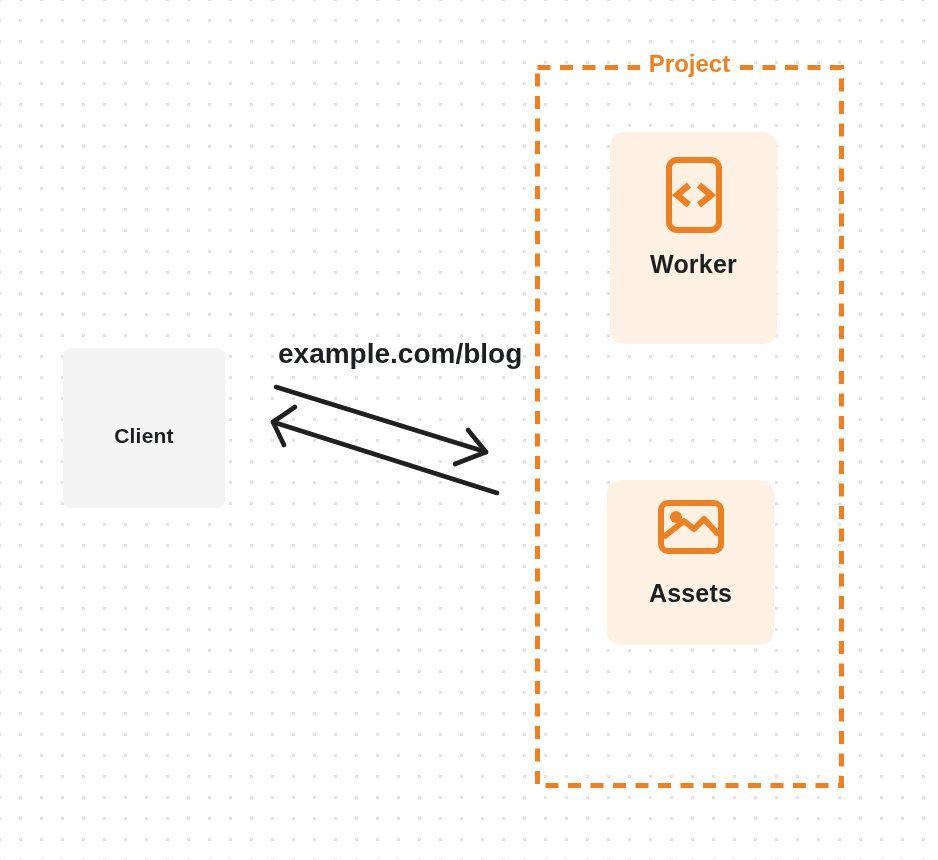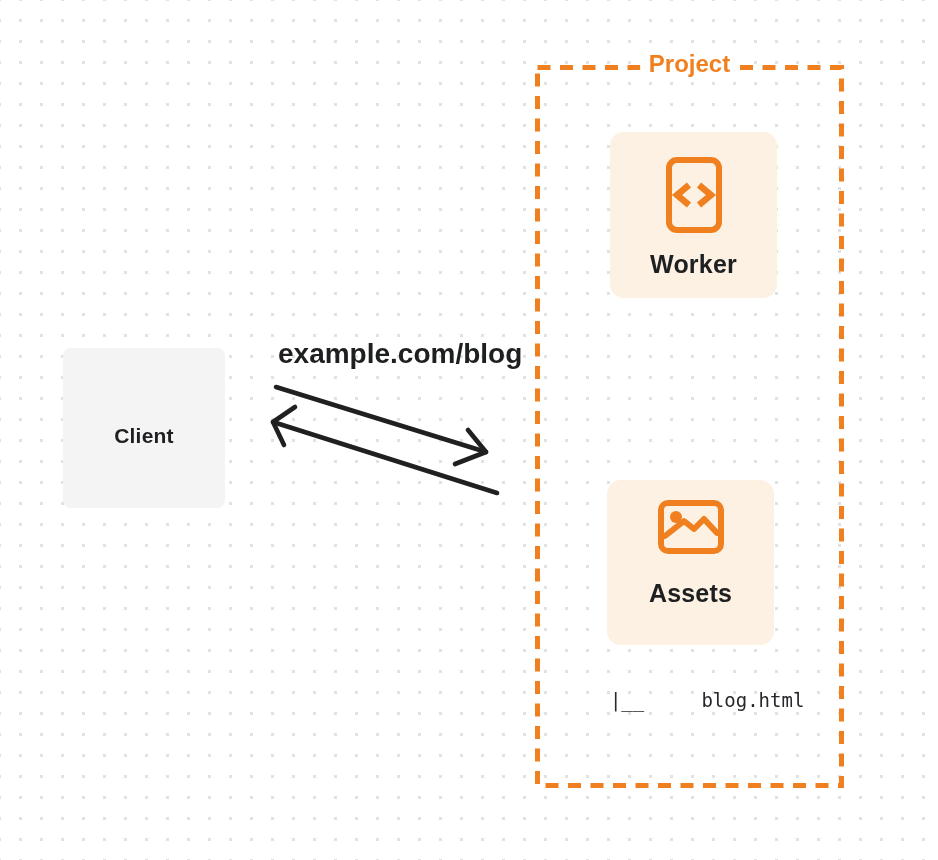--- a/index.html
+++ b/index.html
@@ -74,21 +74,21 @@
   
   .card{
     position:absolute;width:167px;
     background:var(--card-cream);
     border-radius:14px;
     display:flex;flex-direction:column;align-items:center;
   }
   .card .card-label{
     font-size:25px;font-weight:700;color:var(--ink);letter-spacing:.2px;
   }
-  .card.worker{left:75px;top:67px;height:166px;padding-top:25px;}
+  .card.worker{left:75px;top:67px;height:212px;padding-top:25px;}
   .card.worker .card-label{margin-top:17px;}
   .card.assets{left:72px;top:415px;height:165px;padding-top:20px;}
   .card.assets .card-label{margin-top:25px;}
 
   .card svg .stroke{fill:none;stroke:var(--orange);stroke-width:6;}
   .card svg .chevron{fill:none;stroke:var(--orange);stroke-width:6.5;stroke-linejoin:miter;}
   .card svg .fillshape{fill:var(--orange);stroke:none;}
   .card svg .mountain{fill:none;stroke:var(--orange);stroke-width:6;stroke-linecap:round;stroke-linejoin:round;}
 
   
@@ -140,18 +140,17 @@
     <div class="card assets">
       <svg width="66" height="54" viewBox="0 0 66 54" aria-hidden="true">
         <rect class="stroke" x="3" y="3" width="60" height="48" rx="7"></rect>
         <circle class="fillshape" cx="18" cy="17" r="6"></circle>
         <polyline class="mountain" points="7,36 26,21 36,29 46,19 59,33"></polyline>
       </svg>
       <div class="card-label">Assets</div>
     </div>
 
     <div class="file-tree">
-      <div>  |__     blog.html</div>
       
     </div>
   </div>
 
 </div>
 
 </body></html>

